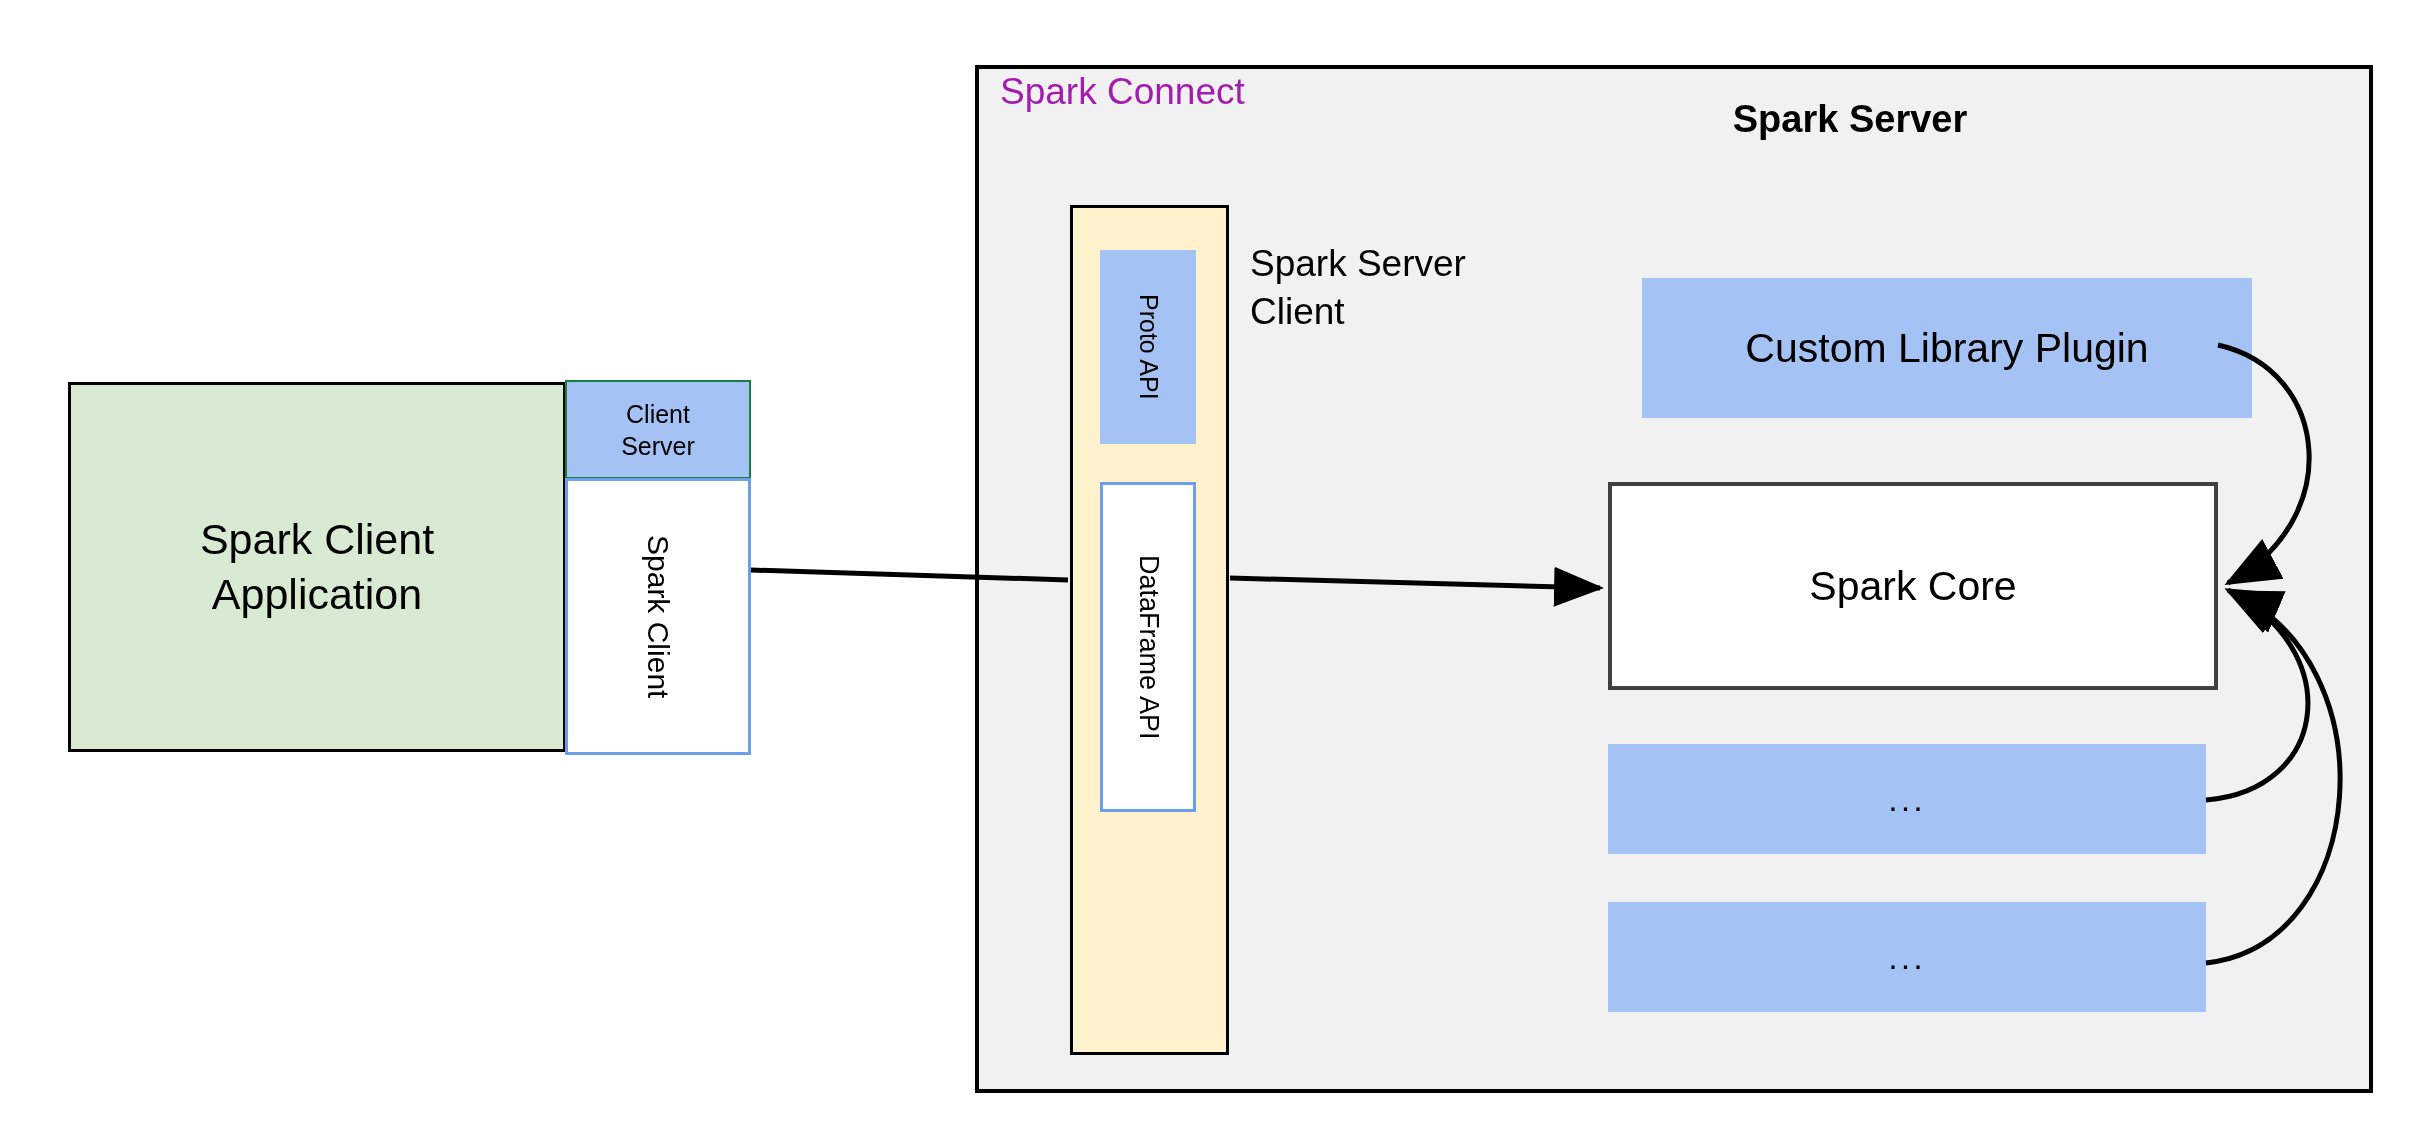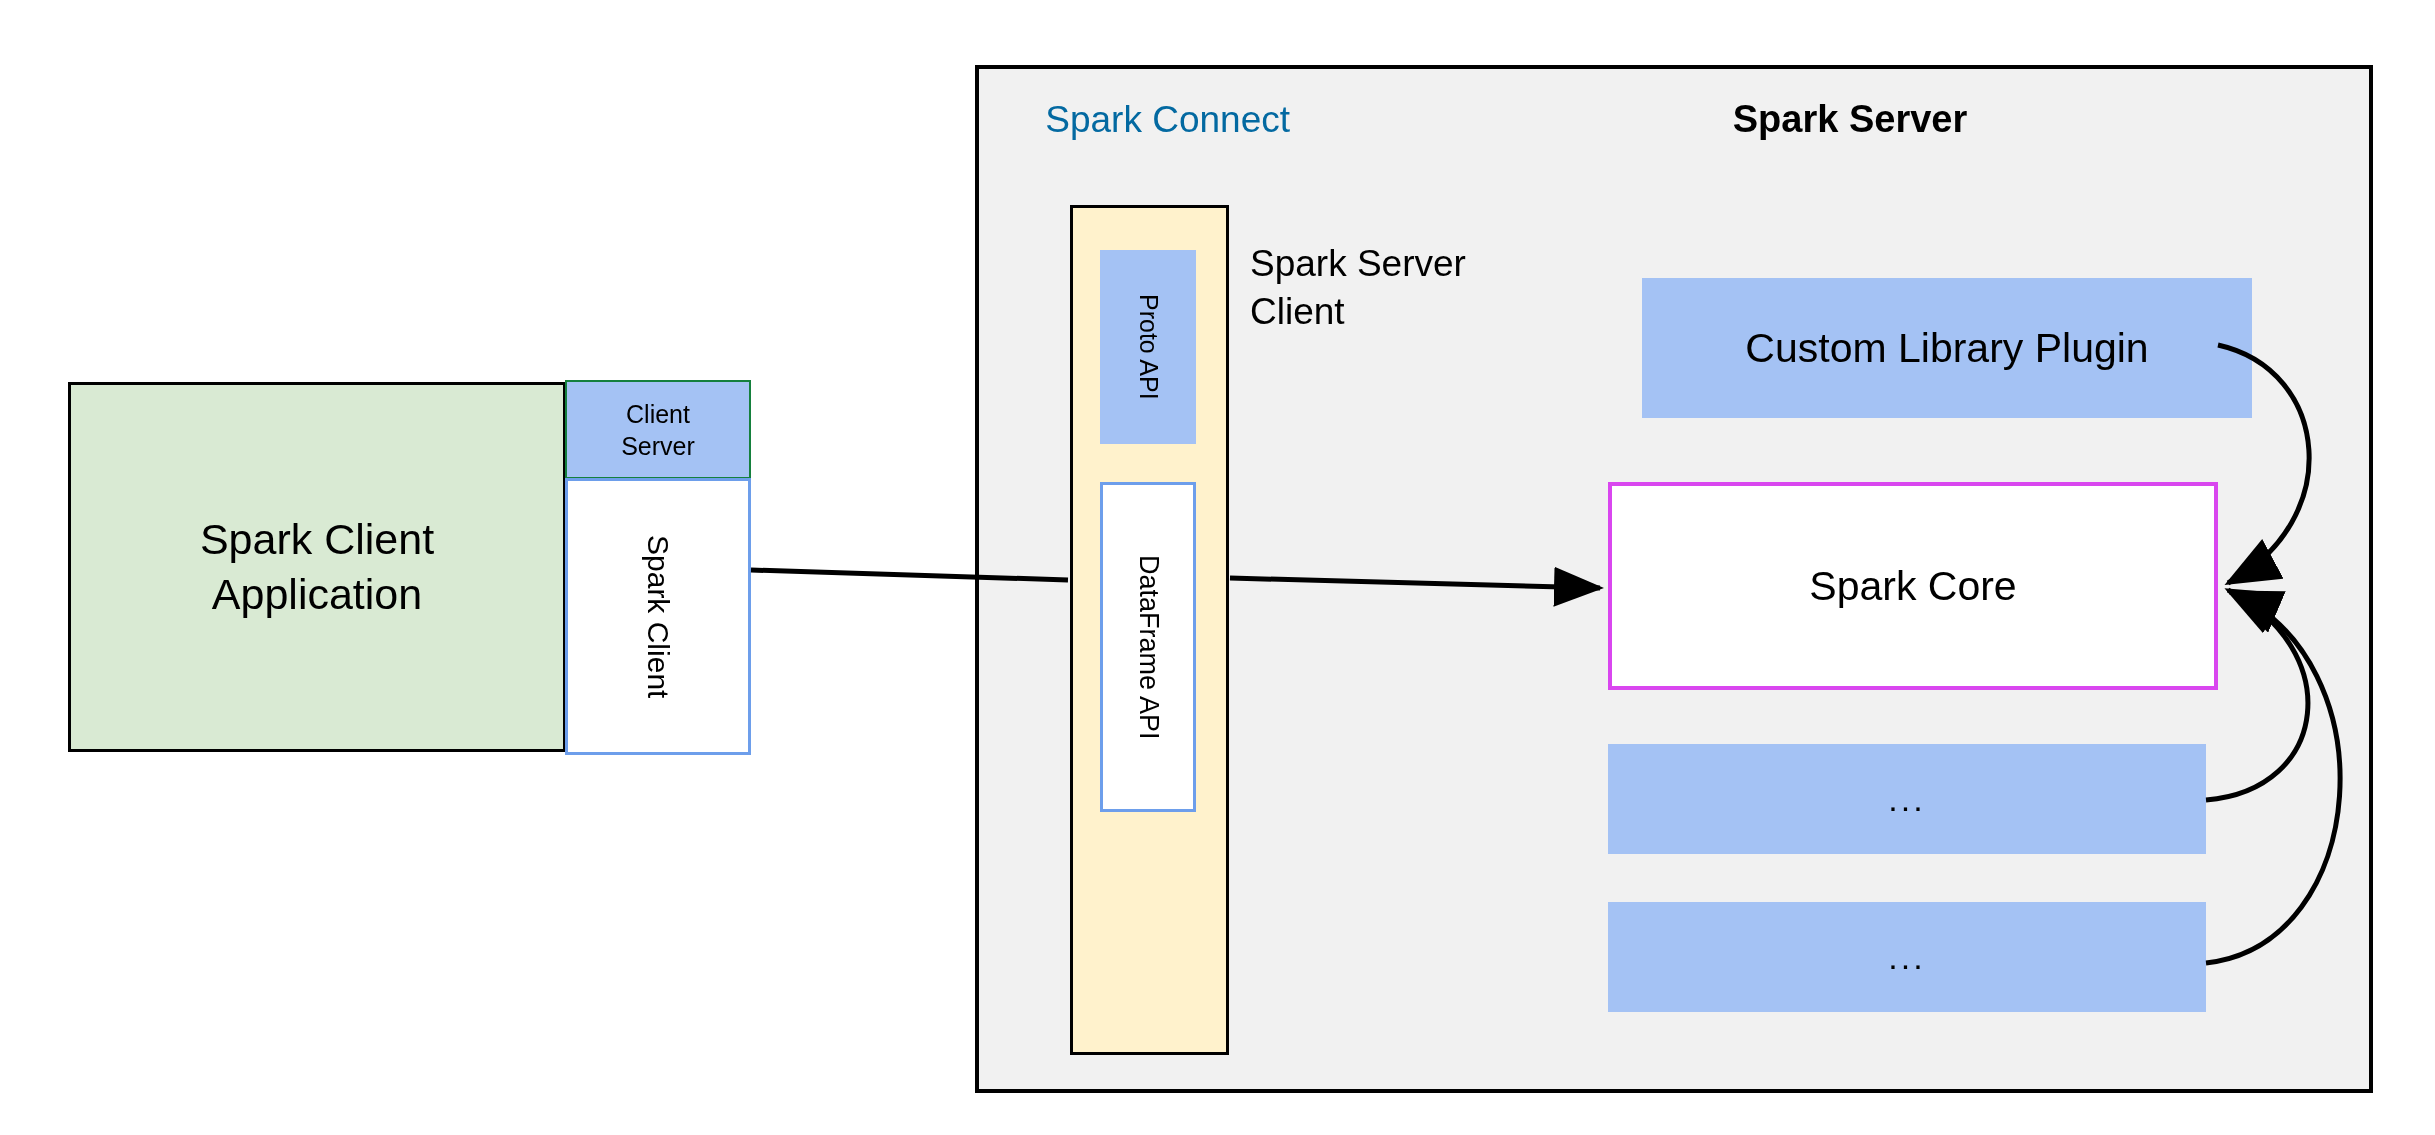--- a/index.html
+++ b/index.html
@@ -78,25 +78,24 @@
     border: 4px solid #000000;
     display: block;
   }
 
   #connect-api-label {
     left: 1000px;
     top: 68px;
     width: 290px;
     height: 86px;
     font-size: 37px;
-    color: #0369a1;
+    color: #a21caf;
     line-height: 1.28;
     display: block;
-    text-align: right;
-    margin-top: 28px;
+    text-align: left;
   }
   #spark-server-label {
     left: 1690px;
     top: 95px;
     width: 320px;
     height: 48px;
     font-size: 38px;
     font-weight: bold;
     color: #000000;
   }
@@ -158,21 +157,21 @@
     font-size: 41px;
     color: #000000;
     margin-left: 34px;
   }
   #spark-core {
     left: 1608px;
     top: 482px;
     width: 610px;
     height: 208px;
     background: #ffffff;
-    border: 4px solid #d946ef;
+    border: 4px solid #404040;
     font-size: 41px;
     color: #000000;
   }
   #ellipsis-one {
     left: 1608px;
     top: 744px;
     width: 598px;
     height: 110px;
     background: #a4c2f4;
     font-size: 34px;

